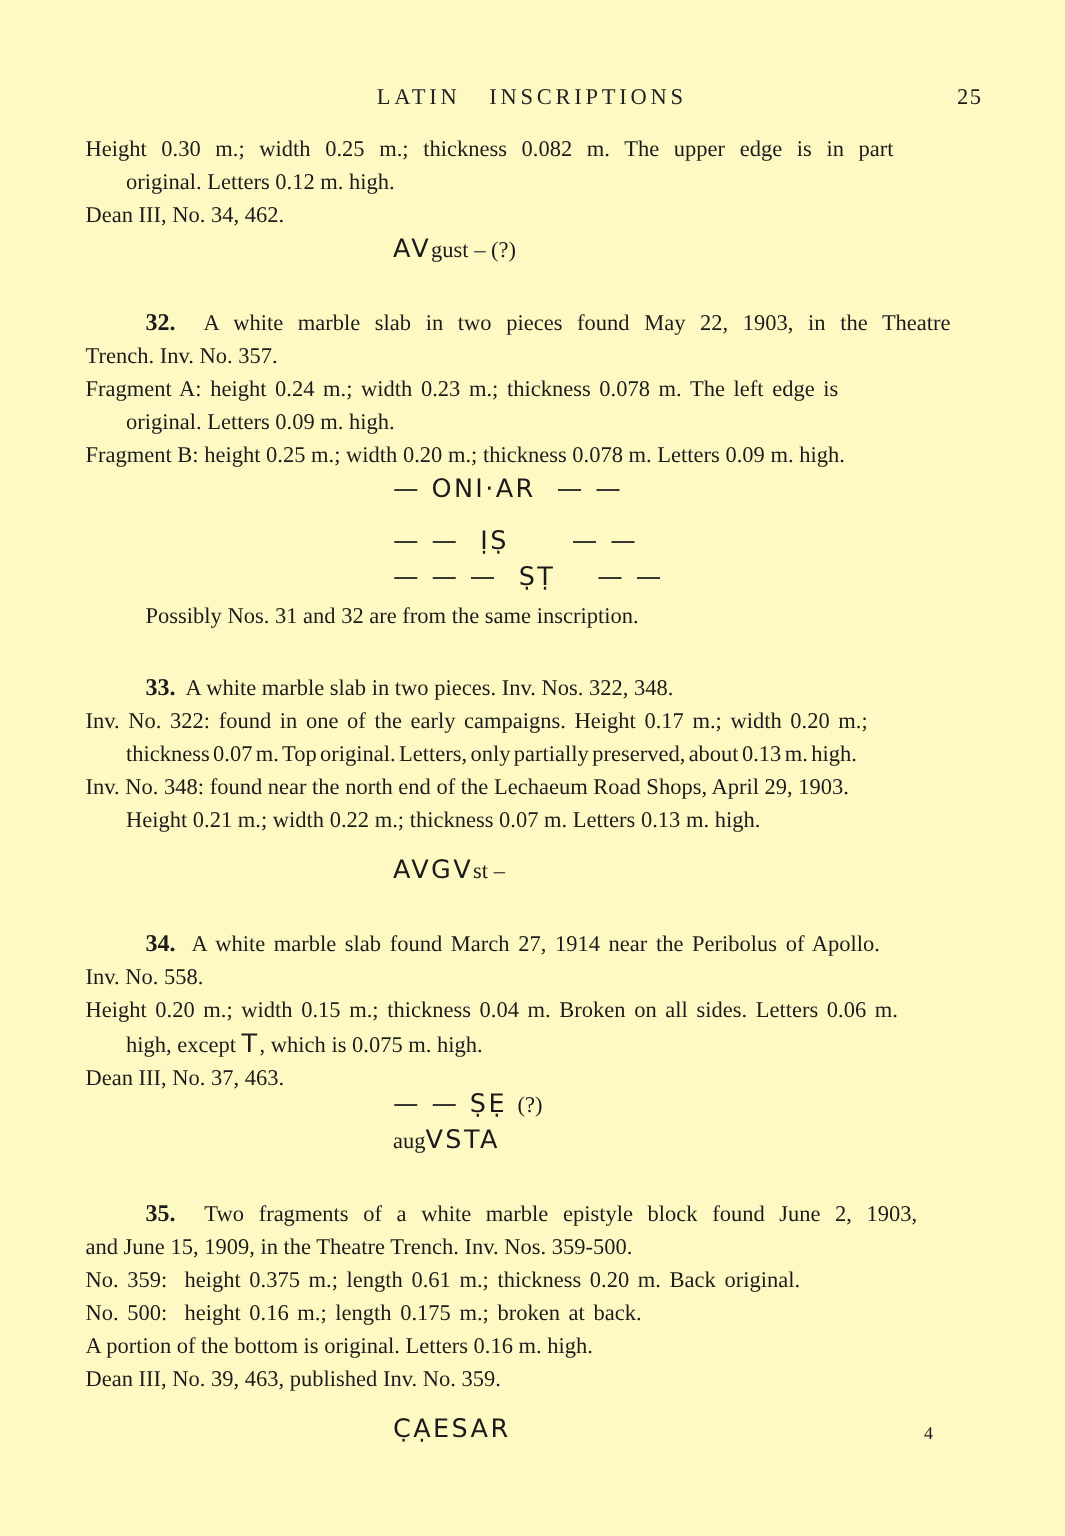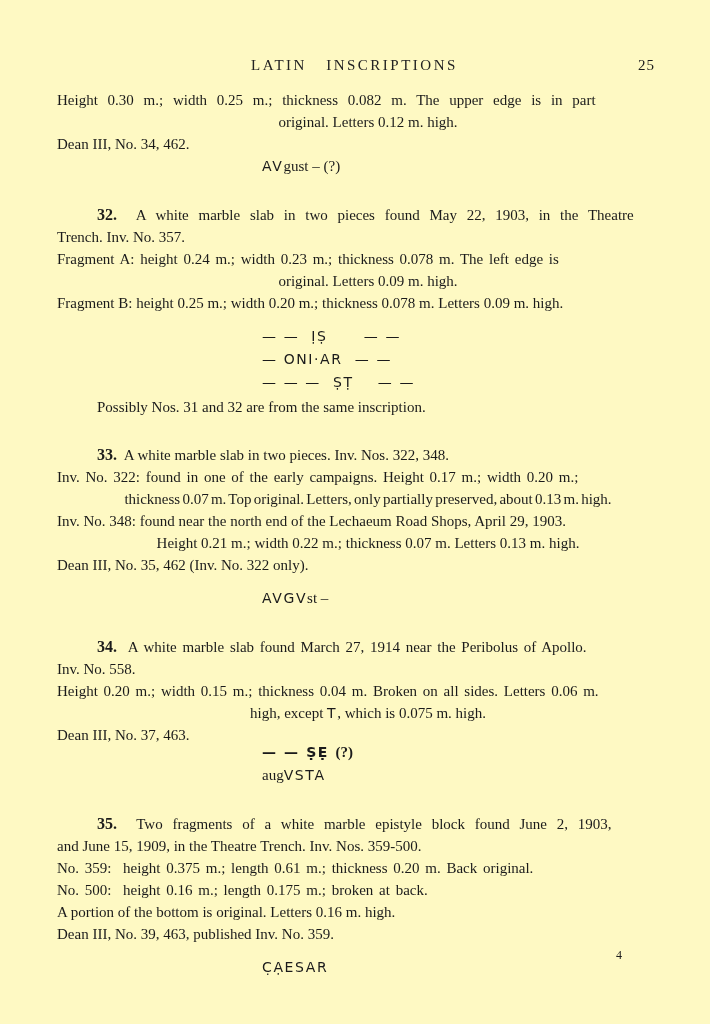--- a/index.html
+++ b/index.html
@@ -26,38 +26,38 @@
   .content{
     position:absolute;top:89px;left:57px;width:595px;
     font-size:15px;line-height:22px;
   }
   .line{white-space:pre;min-height:22px;}
   
   .j1{word-spacing:2px;}
   .j2{word-spacing:6px;}
   .t{word-spacing:-1.5px;}
   
-  .hang{padding-left:27px;text-align:center;}
+  .hang{padding-left:27px;}
   
   .cf{padding-left:52px;}
   
   .ind40{padding-left:40px;margin-top:2px;}
   
   .sec{text-indent:40px;margin-top:26px;}
   .num{font-weight:700;font-size:16px;}
   
   .insc{
     margin-left:205px;
     line-height:23px;min-height:23px;
   }
   .mt1{margin-top:11px;}
-  .up{margin-top:-5px;font-weight:bold;}
+  .up{margin-top:-5px;}
   .sans{
     font-family:"DejaVu Sans","Liberation Sans",sans-serif;
-    font-size:14px;
+    font-size:17px;
     letter-spacing:1.6px;
   }
   .sig{
     position:absolute;top:948px;left:616px;
     font-size:12px;
   }
 </style>
 </head>
 <body>
 
@@ -70,30 +70,29 @@
   <div class="content">
       <div class="line j2"><span>Height 0.30 m.; width 0.25 m.; thickness 0.082 m. The upper edge is in part</span></div>
       <div class="line hang"><span>original. Letters 0.12 m. high.</span></div>
       <div class="line"><span>Dean III, No. 34, 462.</span></div>
       <div class="line insc"><span class="sans">AV</span><span>gust – (?)</span></div>
       <div class="line sec j2"><span class="num">32.</span><span>  A white marble slab in two pieces found May 22, 1903, in the Theatre</span></div>
       <div class="line"><span>Trench. Inv. No. 357.</span></div>
       <div class="line j1"><span>Fragment A: height 0.24 m.; width 0.23 m.; thickness 0.078 m. The left edge is</span></div>
       <div class="line hang"><span>original. Letters 0.09 m. high.</span></div>
       <div class="line"><span>Fragment B: height 0.25 m.; width 0.20 m.; thickness 0.078 m. Letters 0.09 m. high.</span></div>
+      <div class="line insc"><span class="sans">— ONI·AR  — —</span></div>
       <div class="line insc mt1"><span class="sans">— —  ỊṢ      — —</span></div>
-      <div class="line insc"><span class="sans">— ONI·AR  — —</span></div>
       <div class="line insc"><span class="sans">— — —  ṢṬ    — —</span></div>
       <div class="line ind40"><span>Possibly Nos. 31 and 32 are from the same inscription.</span></div>
       <div class="line sec"><span class="num">33.</span><span>  A white marble slab in two pieces. Inv. Nos. 322, 348.</span></div>
       <div class="line j1"><span>Inv. No. 322: found in one of the early campaigns. Height 0.17 m.; width 0.20 m.;</span></div>
       <div class="line hang t"><span>thickness 0.07 m. Top original. Letters, only partially preserved, about 0.13 m. high.</span></div>
       <div class="line"><span>Inv. No. 348: found near the north end of the Lechaeum Road Shops, April 29, 1903.</span></div>
       <div class="line hang"><span>Height 0.21 m.; width 0.22 m.; thickness 0.07 m. Letters 0.13 m. high.</span></div>
-      <div class="line"><span>Dean III, No. 35, 462 (Inv. No. 322 only).</span></div>
       <div class="line insc mt1"><span class="sans">AVGV</span><span>st –</span></div>
       <div class="line sec j1"><span class="num">34.</span><span>  A white marble slab found March 27, 1914 near the Peribolus of Apollo.</span></div>
       <div class="line"><span>Inv. No. 558.</span></div>
       <div class="line j1"><span>Height 0.20 m.; width 0.15 m.; thickness 0.04 m. Broken on all sides. Letters 0.06 m.</span></div>
       <div class="line hang"><span>high, except </span><span class="sans">T</span><span>, which is 0.075 m. high.</span></div>
       <div class="line"><span>Dean III, No. 37, 463.</span></div>
       <div class="line insc up"><span class="sans">— — ṢẸ </span><span>(?)</span></div>
       <div class="line insc"><span>aug</span><span class="sans">VSTA</span></div>
       <div class="line sec j2"><span class="num">35.</span><span>  Two fragments of a white marble epistyle block found June 2, 1903,</span></div>
       <div class="line"><span>and June 15, 1909, in the Theatre Trench. Inv. Nos. 359-500.</span></div>

